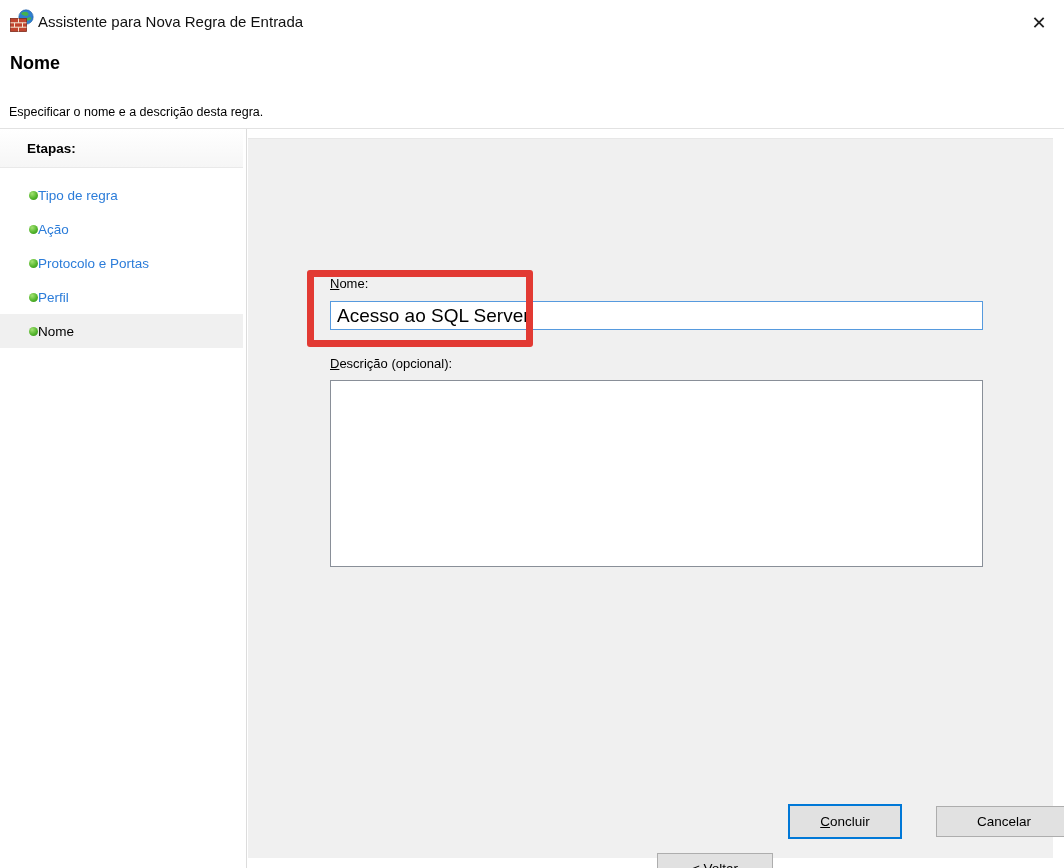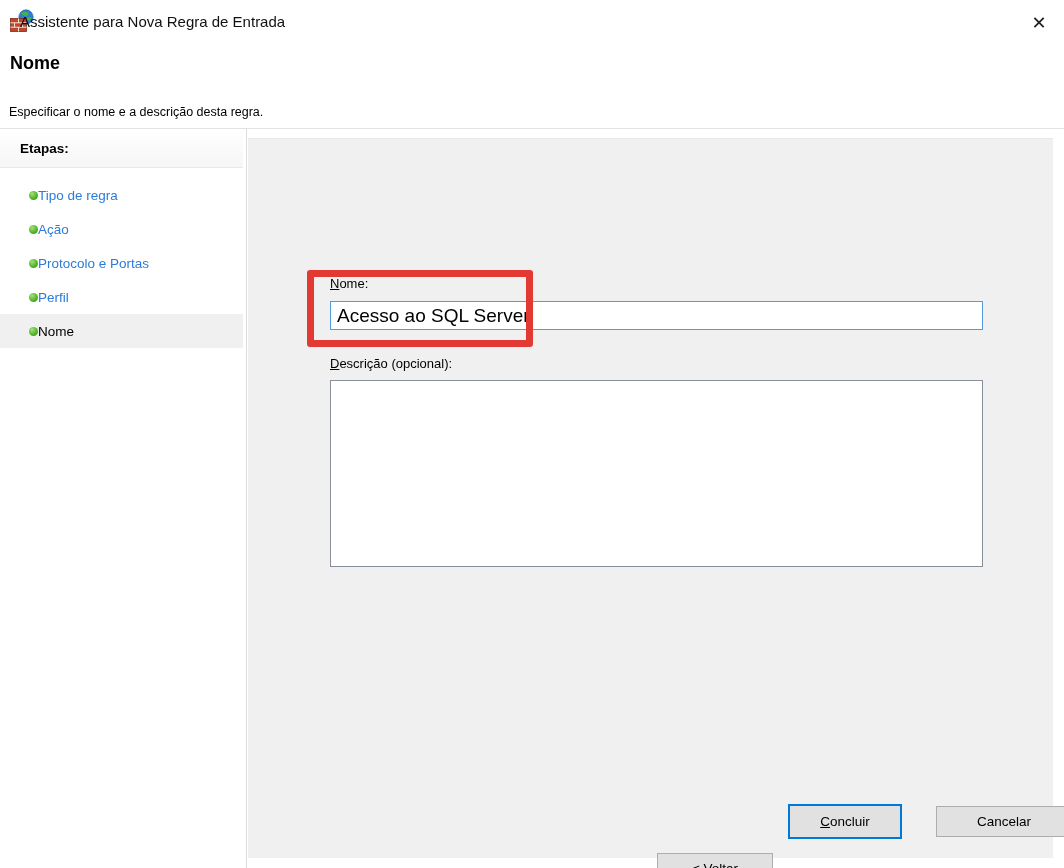--- a/index.html
+++ b/index.html
@@ -22,21 +22,21 @@
     top: 0; left: 0; right: 0;
     height: 44px;
   }
   .app-icon {
     position: absolute;
     left: 10px; top: 9px;
     width: 24px; height: 24px;
   }
   .title-text {
     position: absolute;
-    left: 20px; top: 0;
+    left: 38px; top: 0;
     height: 44px;
     line-height: 44px;
     font-size: 15px;
     color: #111;
     white-space: nowrap;
   }
   .close-btn {
     position: absolute;
     right: 12px; top: 10px;
     width: 26px; height: 26px;
@@ -73,21 +73,21 @@
   
   .sidebar {
     position: absolute;
     left: 0; top: 129px; bottom: 0;
     width: 243px;
     background: #ffffff;
   }
   .steps-heading {
     height: 39px;
     line-height: 39px;
-    padding-left: 20px;
+    padding-left: 27px;
     font-size: 13.5px;
     font-weight: bold;
     color: #000;
     background: linear-gradient(#ffffff, #f6f6f6);
     border-bottom: 1px solid #e9e9e9;
   }
   .steps-list {
     list-style: none;
     padding-top: 10px;
   }

